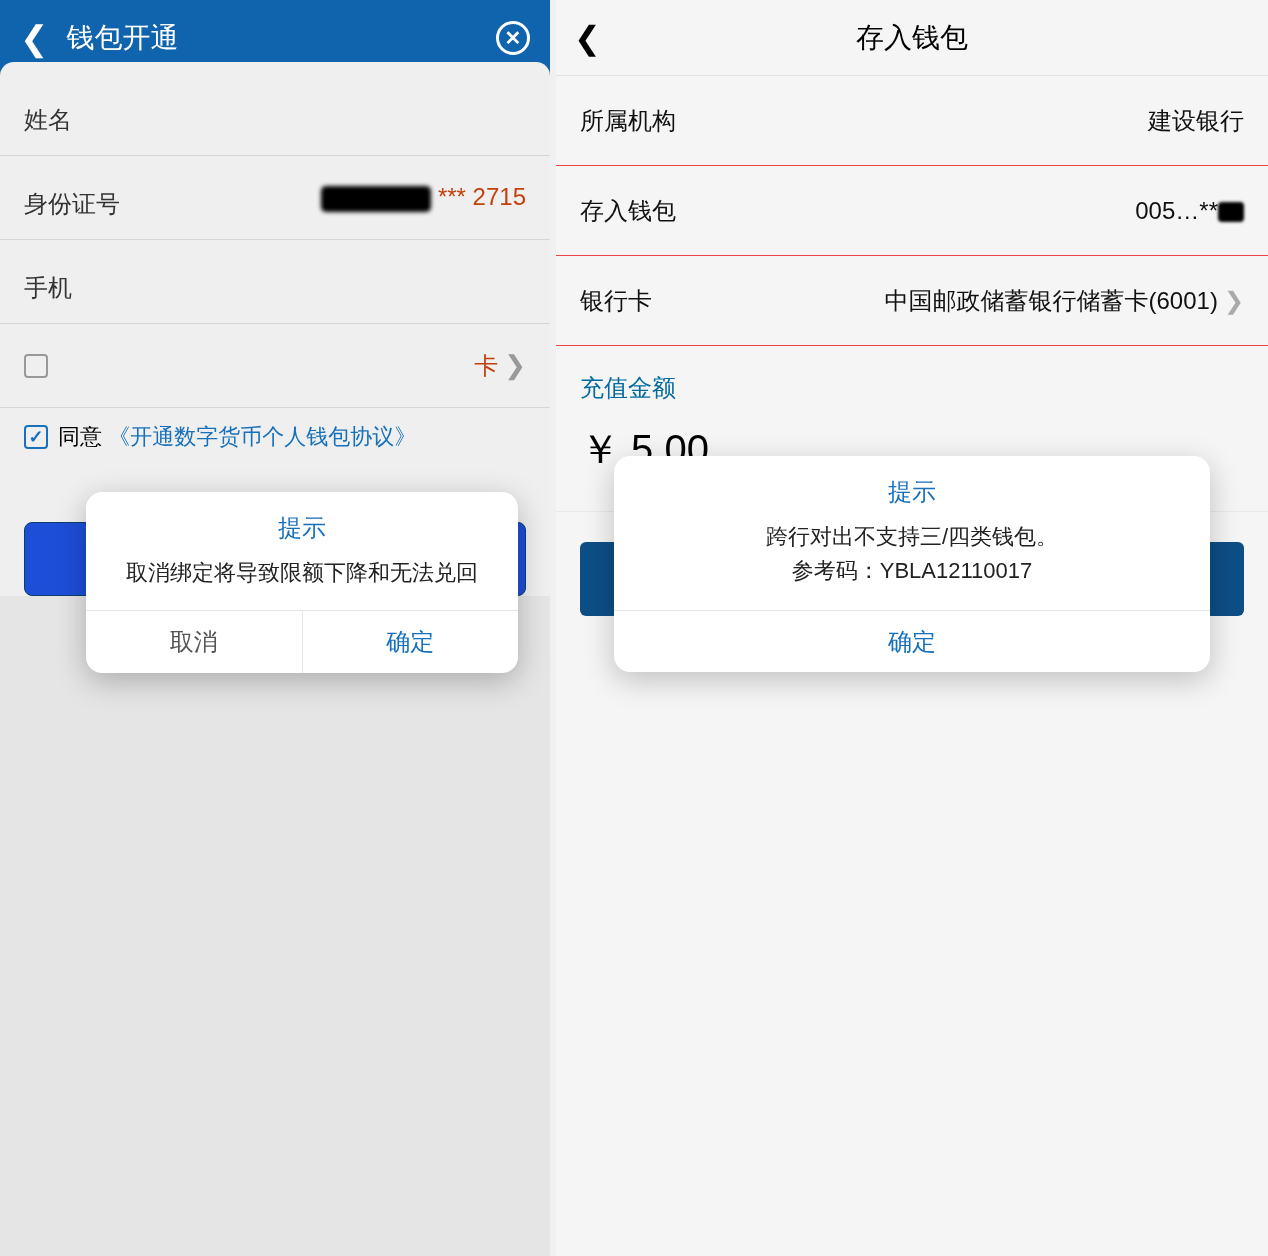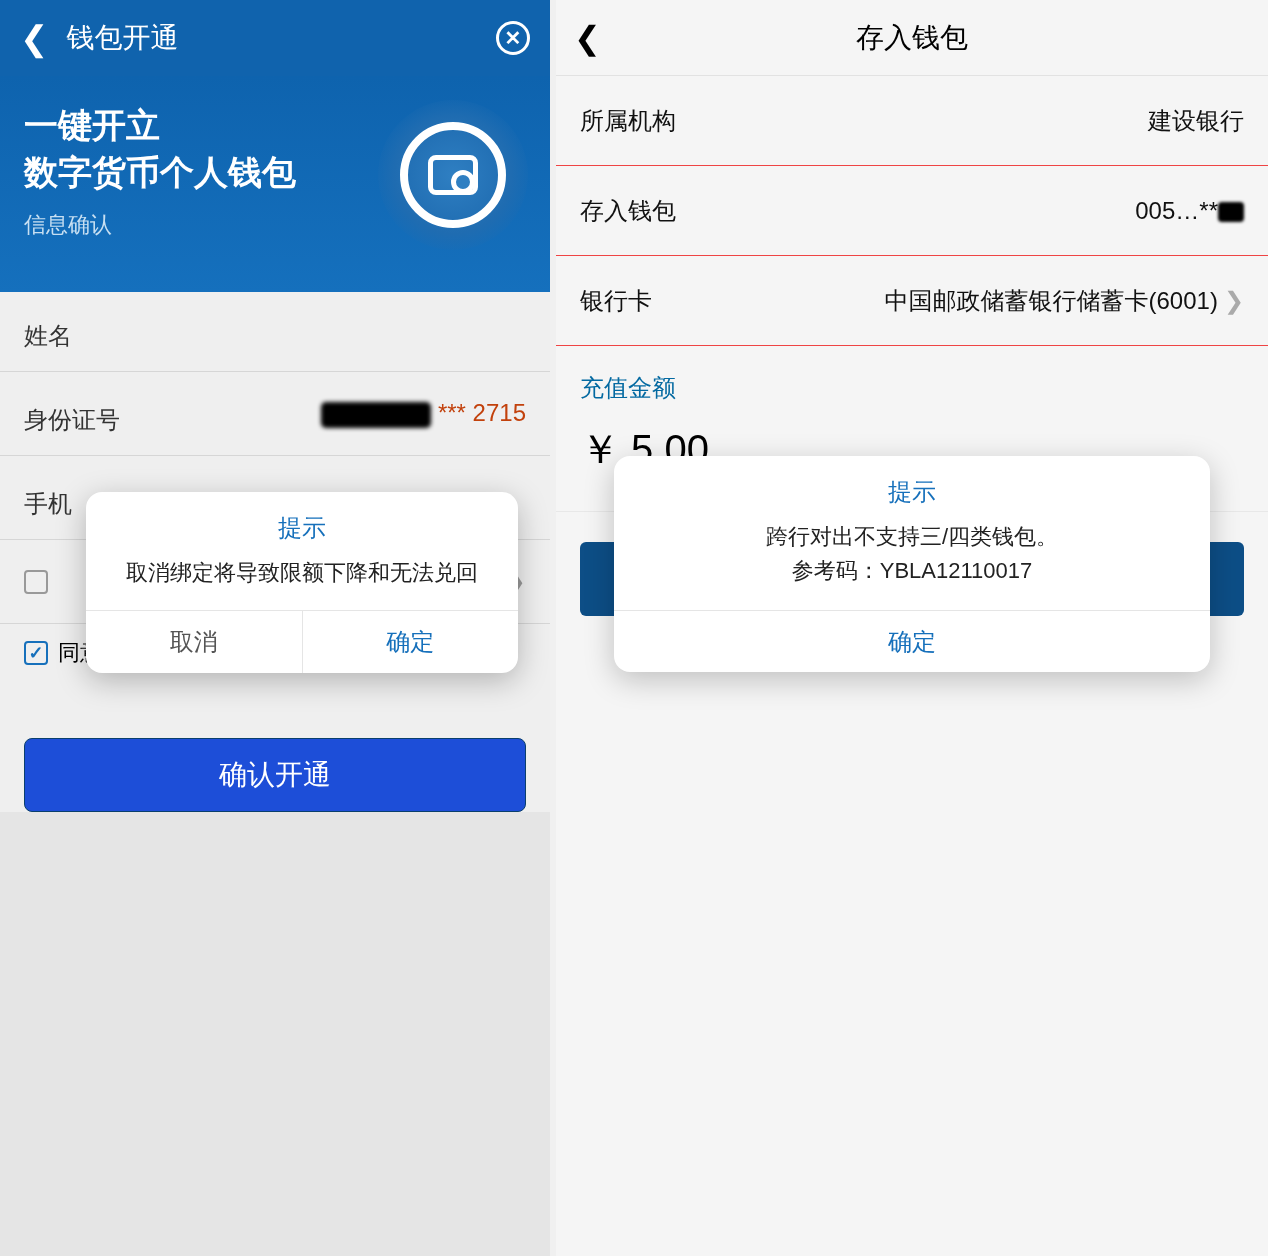--- a/index.html
+++ b/index.html
@@ -208,32 +208,20 @@
 <body>
 
 <div class="phone phone-left">
 
   <div class="titlebar titlebar-left">
     <span class="back-chevron-left">❮</span>
     <span class="title-text">钱包开通</span>
     <span class="close-circle">✕</span>
   </div>
 
-  <div class="hero">
-    <h1>
-      <span>一键开立</span><br>
-      <span>数字货币个人钱包</span>
-    </h1>
-    <div class="sub">信息确认</div>
-    <div class="wallet-badge">
-      <div class="wallet-ring">
-          <div class="wallet-shape"></div>
-        </div>
-    </div>
-  </div>
 
   <div class="form">
     <div class="row">
       <span class="label">姓名</span>
     </div>
     <div class="row">
       <span class="label">身份证号</span>
       <span class="value">
         <span class="redacted"></span>
         <span>***</span>

